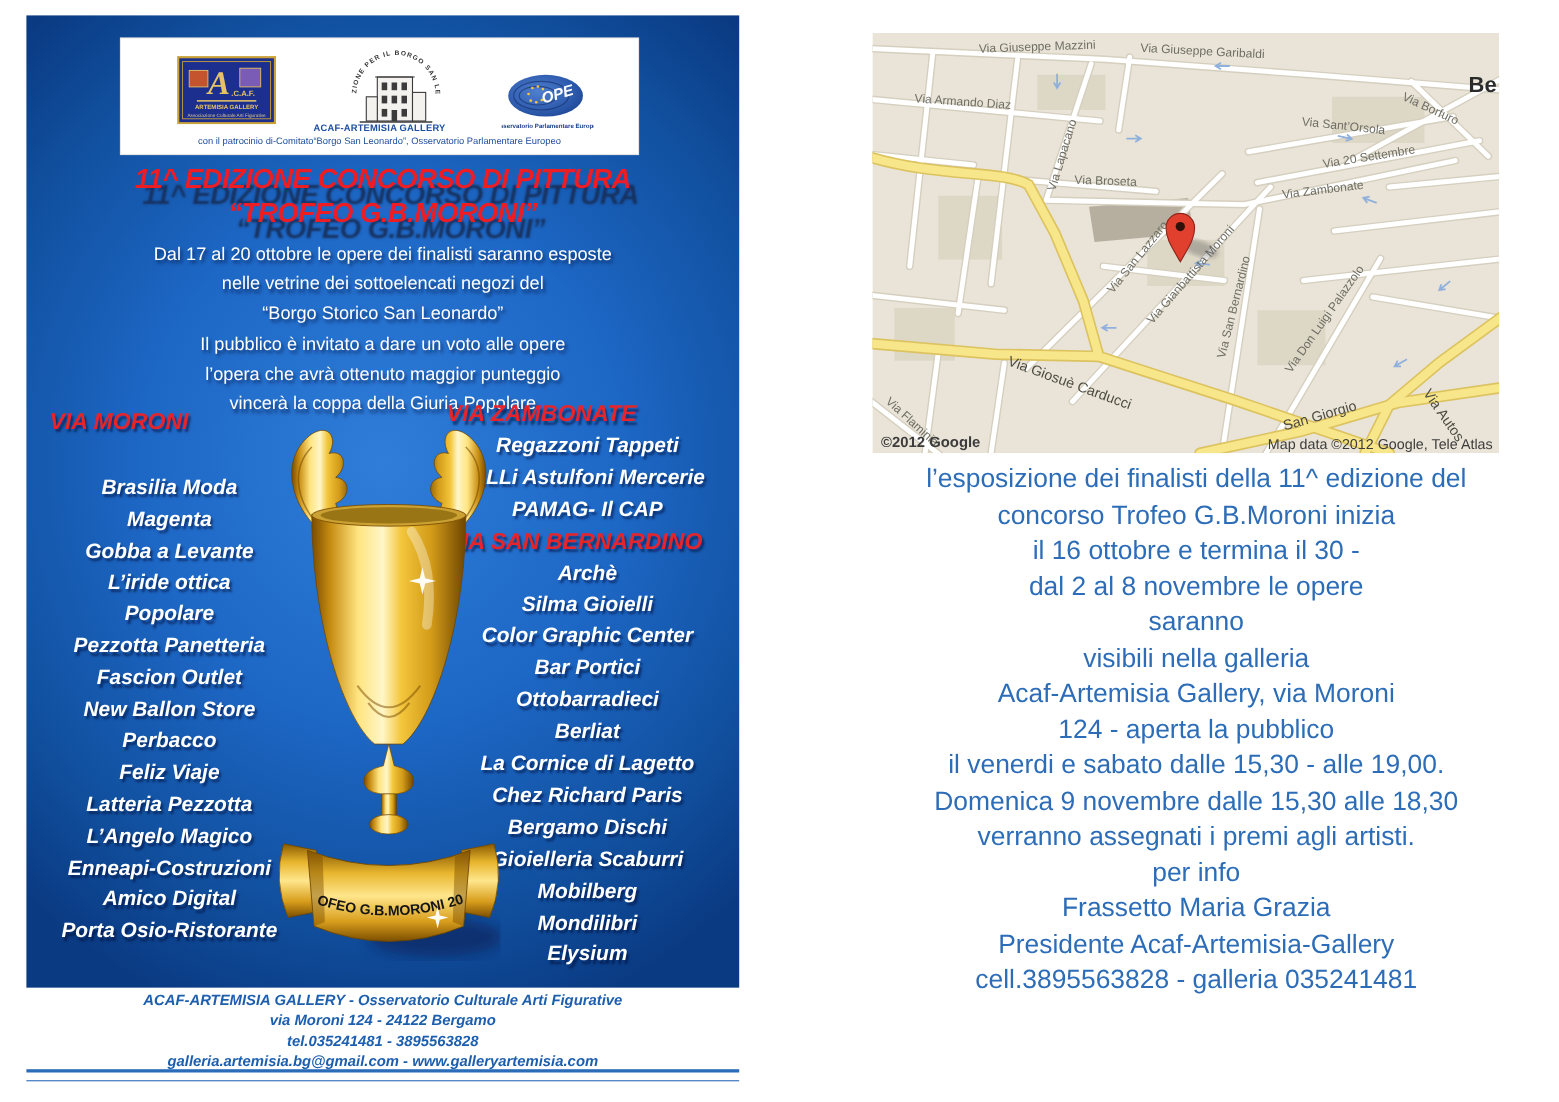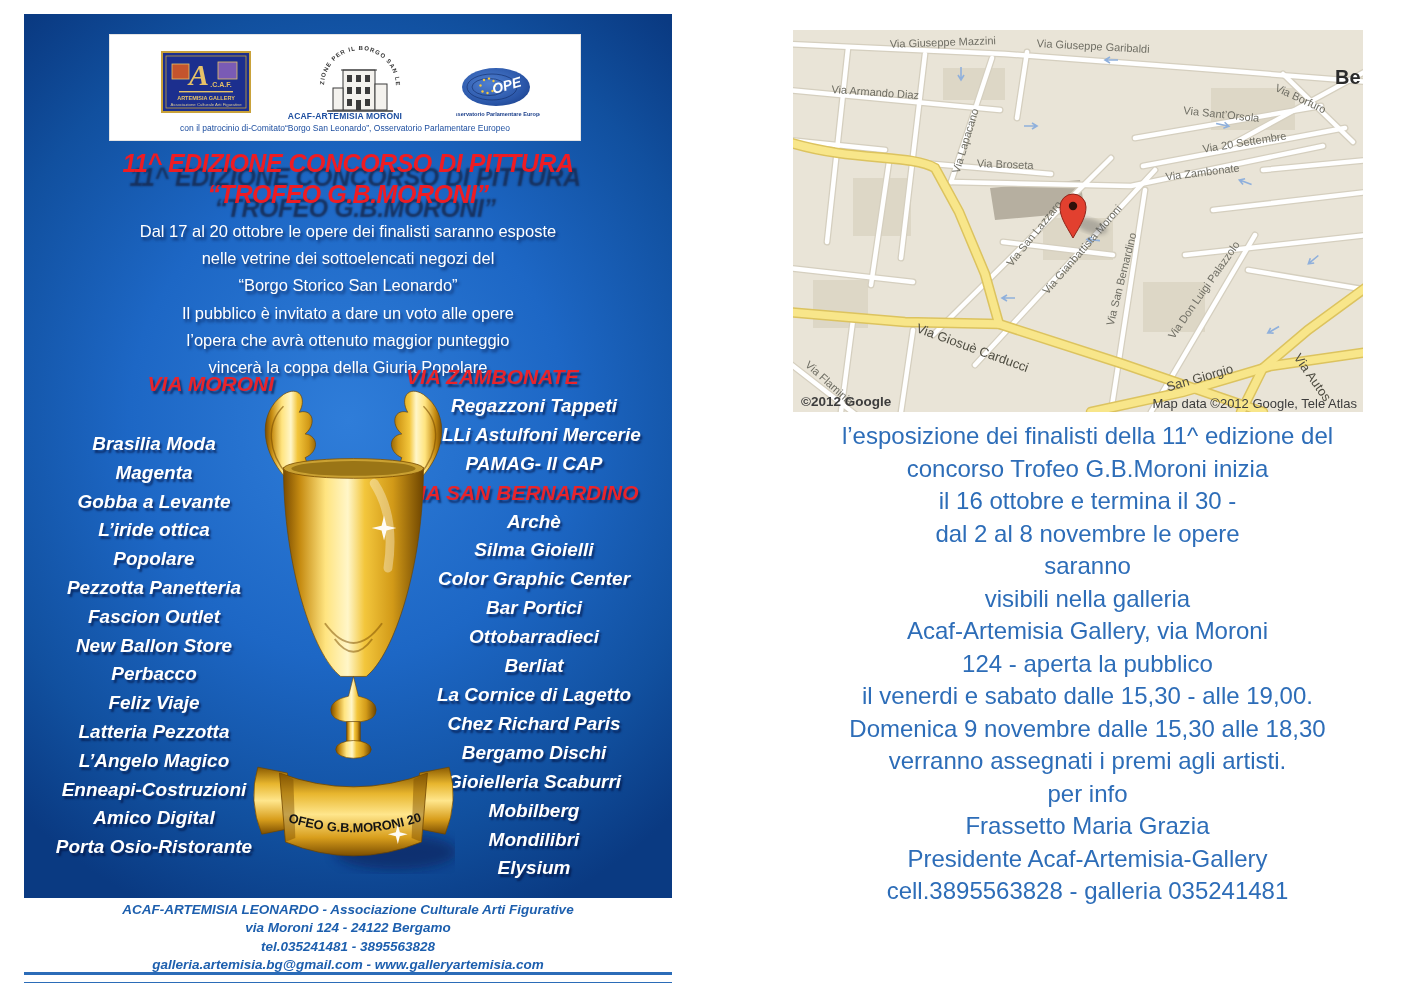--- a/index.html
+++ b/index.html
@@ -18,21 +18,21 @@
       color:#1e4fa0;font-weight:normal;font-size:8.5px;}
   .logo{position:absolute;}
   .title-wrap{position:absolute;left:0;top:134px;width:648px;text-align:center;}
   .title{font-size:25px;font-weight:800;letter-spacing:-0.5px;color:#ee1c23;line-height:31px;
       text-shadow:7px 14px 2px rgba(23,44,86,0.92);font-style:italic;}
   .intro{position:absolute;left:0;top:204px;width:648px;text-align:center;color:#ffffff;
       font-size:16.5px;font-weight:normal;line-height:27.2px;
       text-shadow:2px 3px 3px rgba(0,10,50,0.6);}
   .via-heading{color:#e8242b;font-style:italic;font-weight:bold;font-size:21px;
       text-shadow:2px 3px 2px rgba(0,10,50,0.55);line-height:28.9px;}
-  .heading-abs{position:absolute;left:10px;top:356px;width:240px;text-align:right;}
+  .heading-abs{position:absolute;left:21px;top:356px;width:240px;text-align:left;}
   .shop-list-left{position:absolute;left:10px;top:416px;width:240px;}
   .shop-list-right{position:absolute;left:382px;top:349px;width:256px;}
   .shop{color:#ffffff;font-style:italic;font-weight:bold;font-size:19px;line-height:28.8px;
       text-align:center;text-shadow:2px 3px 2px rgba(0,10,50,0.55);white-space:nowrap;}
   .shop-list-right .shop{line-height:28.9px;}
   .trophy-box{position:absolute;left:224px;top:369px;width:207px;height:510px;}
   .flyer-footer{position:absolute;left:0;top:884px;width:648px;height:82px;background:#ffffff;}
   .foot-line{width:648px;text-align:center;color:#1d5fae;font-style:italic;font-weight:bold;
       font-size:13.5px;line-height:18.4px;}
   .flyer-footer .lines{padding-top:3px;}
@@ -118,21 +118,21 @@
                 <circle cx="36.5" cy="25" r="1.2"></circle>
                 <circle cx="31.5" cy="27" r="1.2"></circle>
               <circle cx="26.5" cy="25.5" r="1.2"></circle>
                 <circle cx="24.5" cy="19.5" r="1.2"></circle>
             </g>
             <text x="52" y="24" font-size="14" font-weight="bold" font-style="italic" fill="#ffffff" text-anchor="middle" transform="rotate(-16 52 24)">OPE</text>
             <text x="42" y="50" font-size="5.6" font-weight="bold" fill="#1b3f8a" text-anchor="middle">Osservatorio Parlamentare Europeo</text>
           </svg>
         </div>
 
-        <div class="hdr-title">ACAF-ARTEMISIA MORONI</div>
+        <div class="hdr-title">ACAF-ARTEMISIA GALLERY</div>
         <div class="hdr-sub">con il patrocinio di-Comitato“Borgo San Leonardo”, Osservatorio Parlamentare Europeo</div>
       </div>
 
       <div class="title-wrap">
         <div class="title">11^ EDIZIONE CONCORSO DI PITTURA</div>
         <div class="title">“TROFEO G.B.MORONI”</div>
       </div>
 
       <div class="intro">
         <div>Dal 17 al 20 ottobre le opere dei finalisti saranno esposte</div>
@@ -240,21 +240,21 @@
           <g fill="#ffffff" opacity="0.95">
             <path d="M 138,131 l 2.5,10 10,2.5 -10,2.5 -2.5,10 -2.5,-10 -10,-2.5 10,-2.5 Z"></path>
             <path d="M 152,444 l 2,8 8,2 -8,2 -2,8 -2,-8 -8,-2 8,-2 Z"></path>
           </g>
         </svg>
       </div>
     </div>
 
     <div class="flyer-footer">
       <div class="lines">
-        <div class="foot-line">ACAF-ARTEMISIA LEONARDO -  Associazione Culturale Arti Figurative</div>
+        <div class="foot-line">ACAF-ARTEMISIA GALLERY -  Osservatorio Culturale Arti Figurative</div>
         <div class="foot-line">via Moroni 124 - 24122 Bergamo</div>
         <div class="foot-line">tel.035241481 - 3895563828</div>
         <div class="foot-line">galleria.artemisia.bg@gmail.com  -  www.galleryartemisia.com</div>
       </div>
       <div class="foot-rule"></div>
     </div>
   </div>
 
   <div class="map-box">
     <svg width="570" height="382" viewBox="0 0 570 382" font-family="Liberation Sans, sans-serif">

